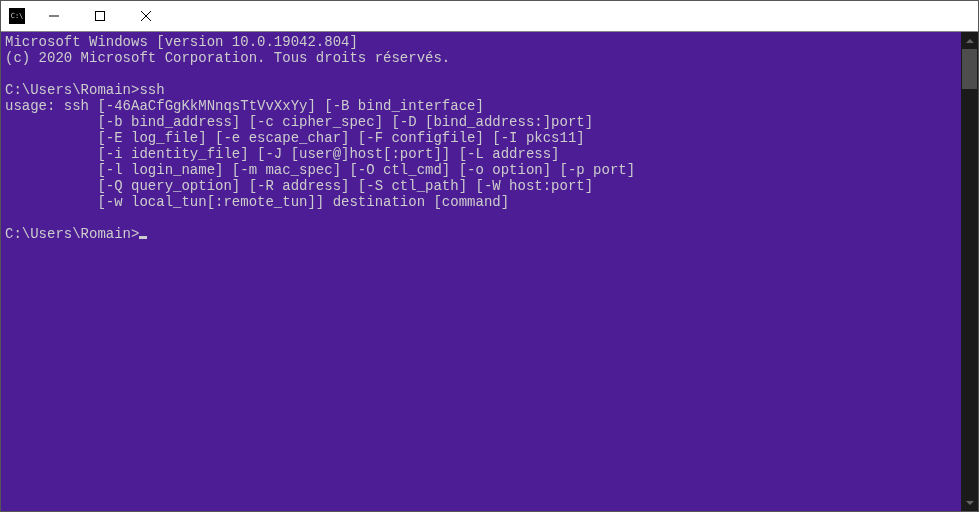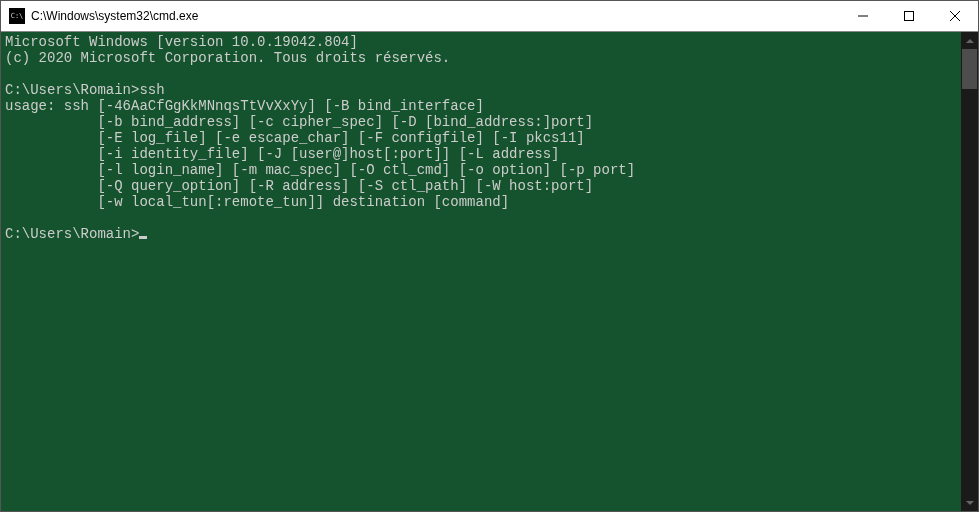--- a/index.html
+++ b/index.html
@@ -53,21 +53,21 @@
   }
   .titlebar-btn svg { display: block; }
   .terminal-area {
     position: relative;
     height: calc(100% - 31px);
     background: #000;
     display: flex;
   }
   .terminal {
     flex: 1;
-    background: #14532d;
+    background: #4c1d95;
     color: #cccccc;
     font-family: Consolas, "Courier New", monospace;
     font-size: 14px;
     line-height: 16px;
     padding: 2px 0 2px 4px;
     white-space: pre;
     overflow: hidden;
   }
   .scrollbar {
     width: 17px;
@@ -104,21 +104,20 @@
     top: 1px;
   }
 </style>
 </head>
 <body>
 
 <div class="titlebar">
   <div class="titlebar-icon">
     <span>C:\</span>
   </div>
-  <div class="titlebar-title">C:\Windows\system32\cmd.exe</div>
   <div class="titlebar-controls">
     <div class="titlebar-btn">
       <svg width="10" height="10" viewBox="0 0 10 10">
           <line x1="0" y1="5" x2="10" y2="5" stroke="#000" stroke-width="1"></line>
         </svg>
     </div>
     <div class="titlebar-btn">
       <svg width="10" height="10" viewBox="0 0 10 10">
           <rect x="0.5" y="0.5" width="9" height="9" fill="none" stroke="#000" stroke-width="1"></rect>
         </svg>

